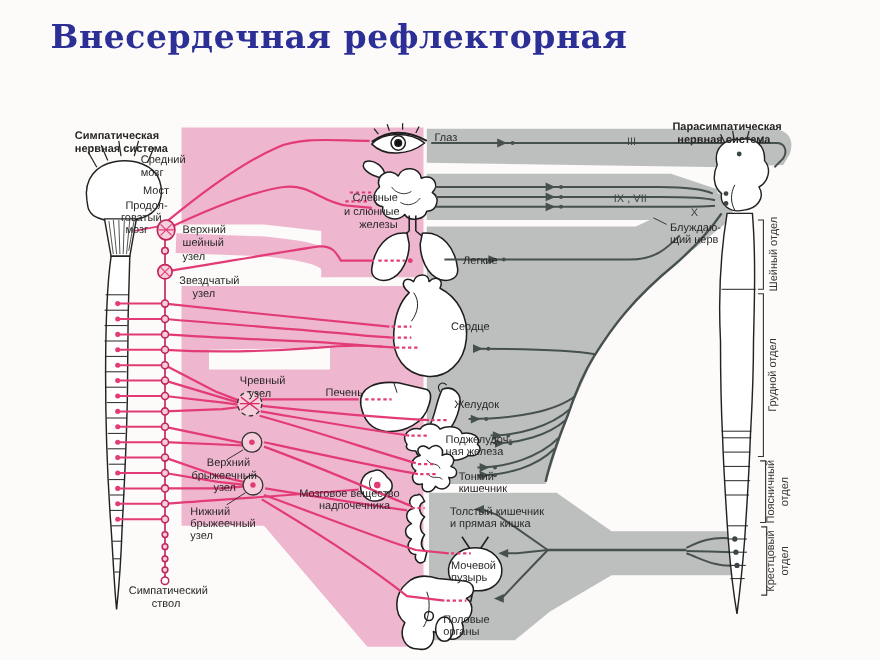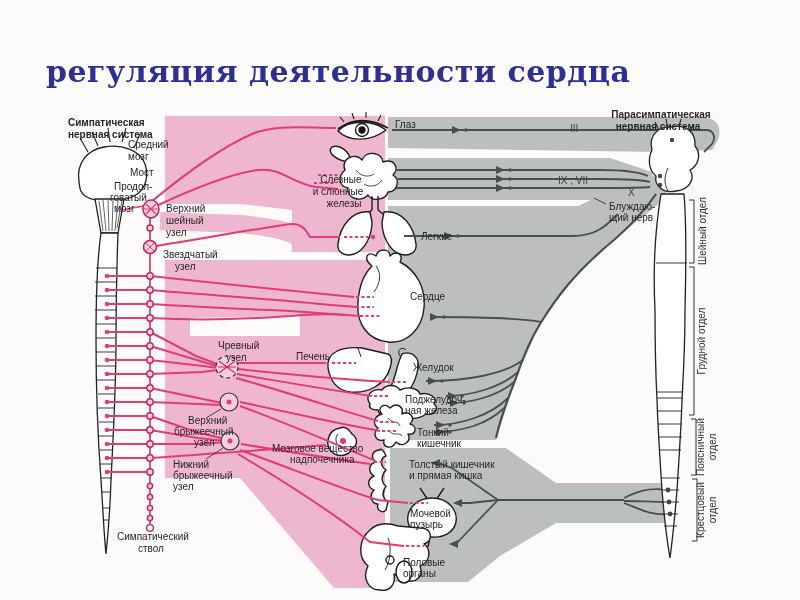--- a/index.html
+++ b/index.html
@@ -12,22 +12,21 @@
   text{fill:#262626;font-family:"Liberation Sans", sans-serif;font-size:10px;}
   .bold{font-weight:bold;}
   .rn{fill:#3c4645;font-size:10px;}
   .vert{font-size:10px;fill:#333;}
 </style>
 </head>
 <body>
 
 <div class="slide">
   <h1 class="title">
-    <br>
-    <span>регуляция деятельности сердца</span>
+    <span>Внесердечная рефлекторная</span><br>
   </h1>
 
   <svg width="800" height="600" viewBox="0 0 800 600">
 
     <g fill="#efb7cf" stroke="none">
       <path d="M165,116 L385,116 L385,252 L292,252 L292,210 L240,204 L165,204 Z"></path>
       <path d="M160,221 L240,224 C270,227 290,230 298,238 L305,247" fill="none" stroke="#efb7cf" stroke-width="18"></path>
       <path d="M165,260 L385,260 L385,588 L334,588 L240,478 L165,478 Z"></path>
     </g>
 

